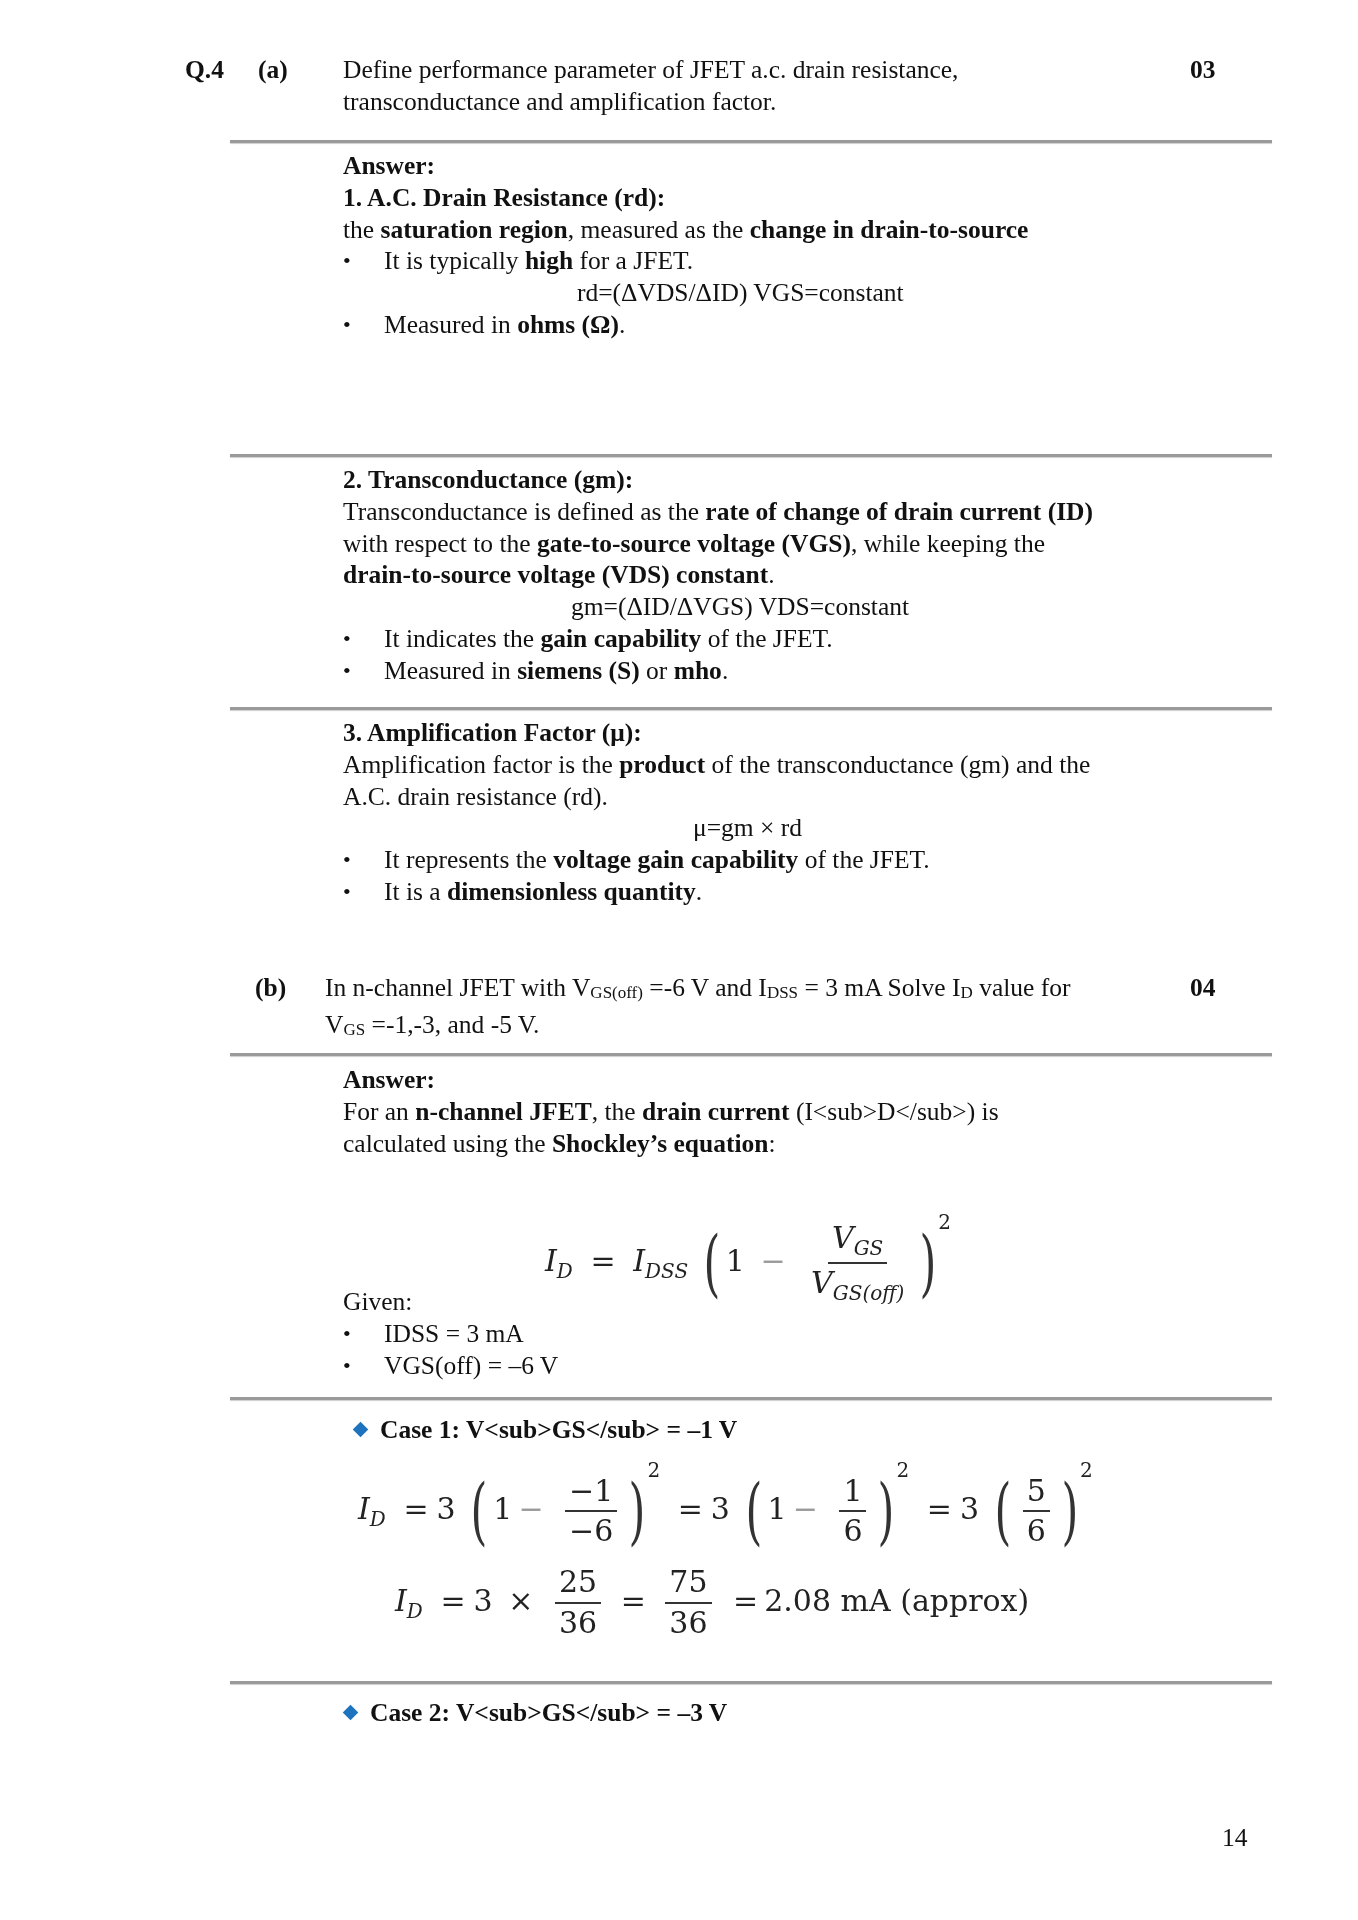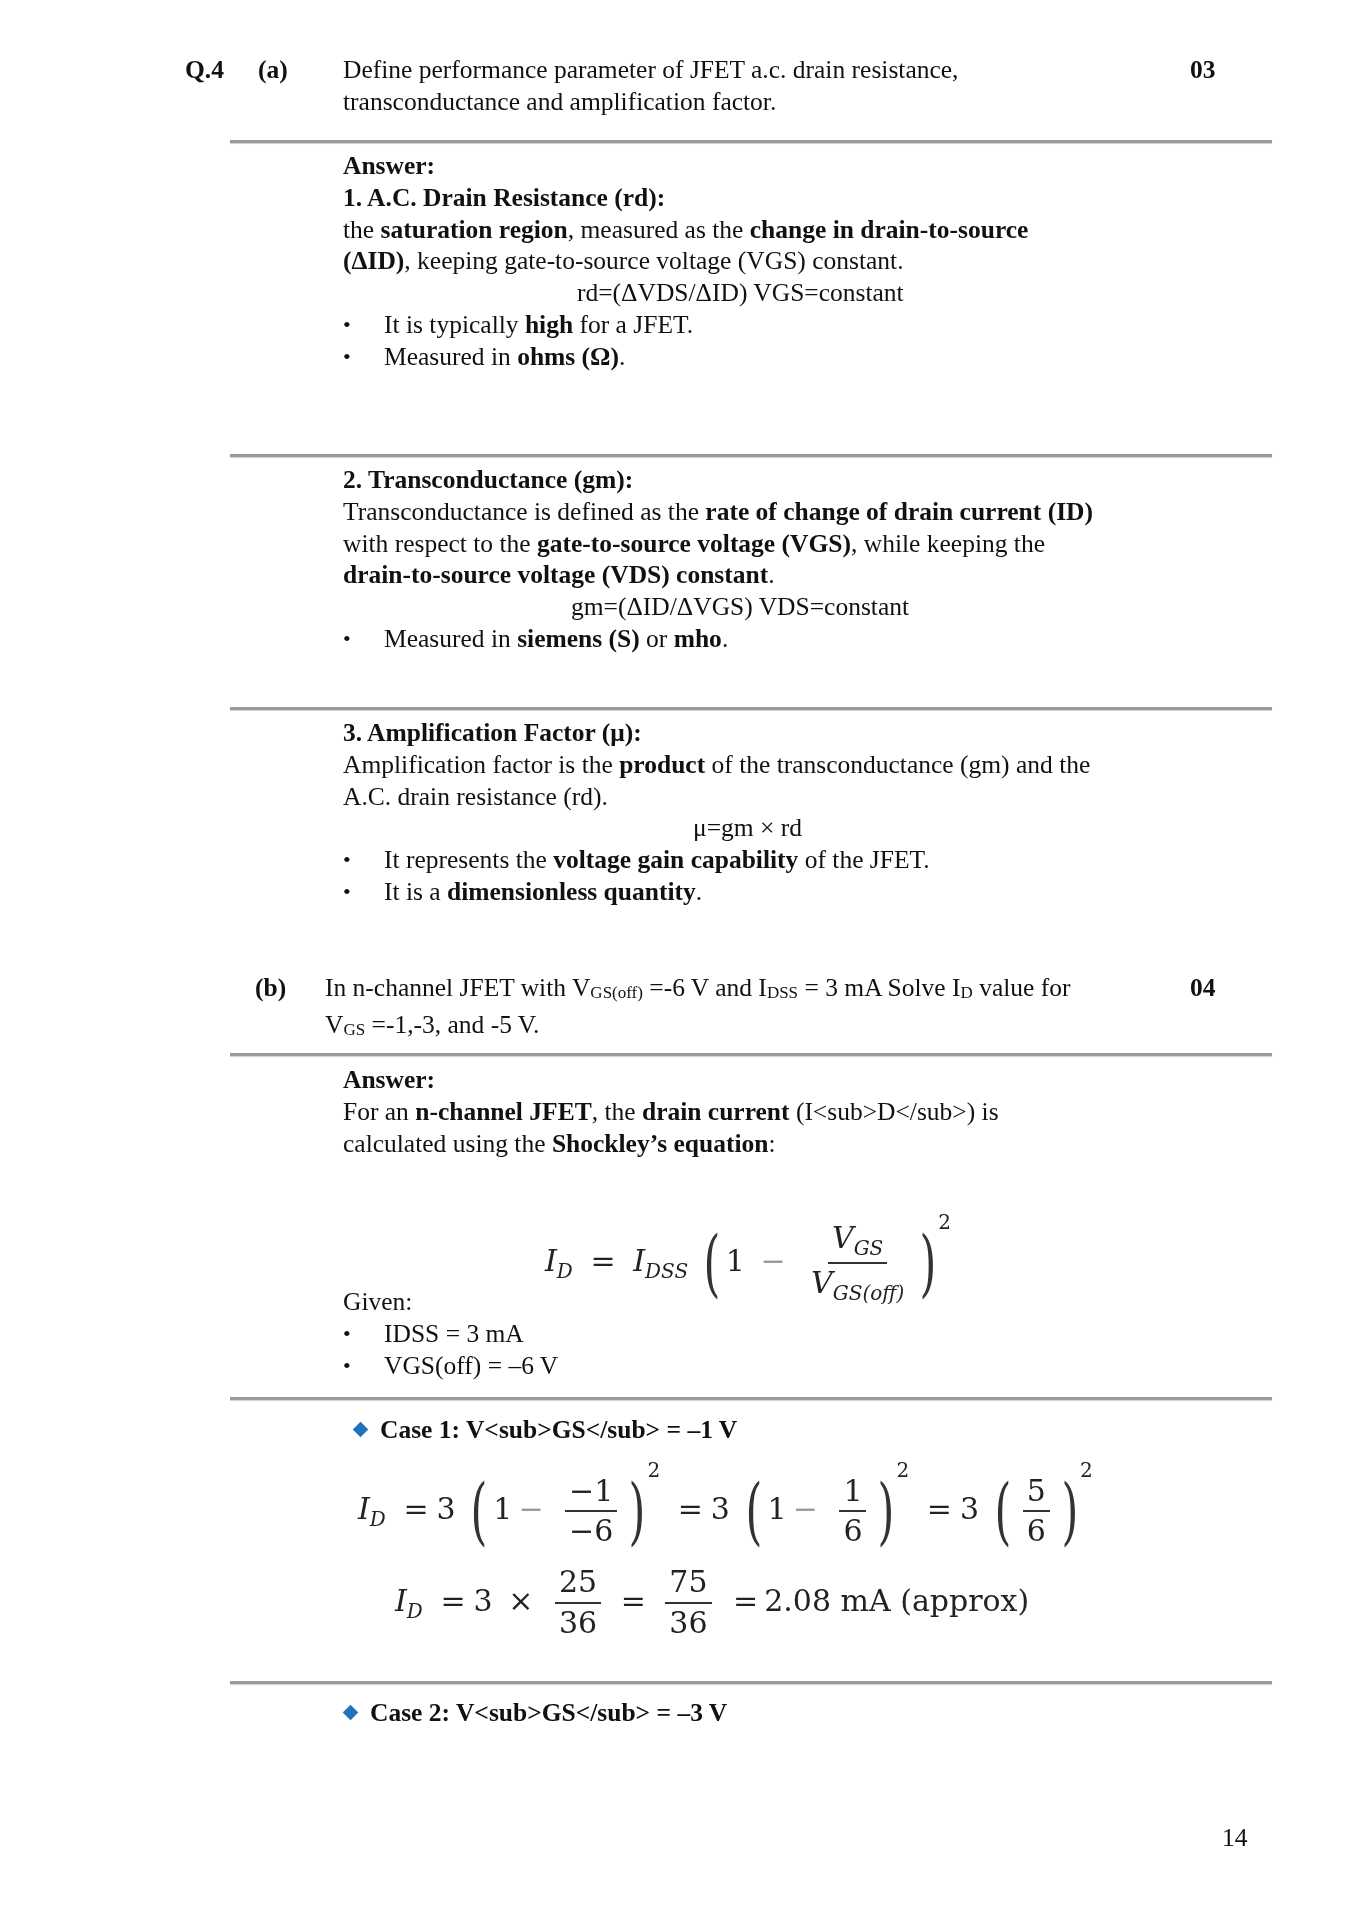--- a/index.html
+++ b/index.html
@@ -33,34 +33,34 @@
   <div>transconductance and amplification factor.</div>
 </div>
 <div class="abs lbl line" style="left:1190px; top:54px;">03</div>
 
 <div class="rule" style="top:140px;"></div>
 
 <div class="abs" style="left:343px; top:150px; width:900px;">
   <div class="line"><b>Answer:</b></div>
   <div class="line"><b>1. A.C. Drain Resistance (rd):</b></div>
   <div class="line"><span>the </span><b>saturation region</b><span>, measured as the </span><b>change in drain-to-source</b></div>
-  <div class="line"><b>(ΔID)</b><span>, keeping gate-to-source voltage (VGS) constant.</span></div>
+  <div class="line bullet"><span>It is typically </span><b>high</b><span> for a JFET.</span></div>
   <div class="line" style="padding-left:234px;">rd=(ΔVDS/ΔID) VGS=constant</div>
-  <div class="line bullet"><span>It is typically </span><b>high</b><span> for a JFET.</span></div>
   <div class="line bullet"><span>Measured in </span><b>ohms (Ω)</b><span>.</span></div>
 </div>
 
 <div class="rule" style="top:454px;"></div>
 
 <div class="abs" style="left:343px; top:464px; width:900px;">
   <div class="line"><b>2. Transconductance (gm):</b></div>
   <div class="line"><span>Transconductance is defined as the </span><b>rate of change of drain current (ID)</b></div>
   <div class="line"><span>with respect to the </span><b>gate-to-source voltage (VGS)</b><span>, while keeping the</span></div>
   <div class="line"><b>drain-to-source voltage (VDS) constant</b><span>.</span></div>
   <div class="line" style="padding-left:228px;">gm=(ΔID/ΔVGS) VDS=constant</div>
+  <div class="line bullet"><span>It indicates the </span><b>gain capability</b><span> of the JFET.</span></div>
   <div class="line bullet"><span>Measured in </span><b>siemens (S)</b><span> or </span><b>mho</b><span>.</span></div>
 </div>
 
 <div class="rule" style="top:707px;"></div>
 
 <div class="abs" style="left:343px; top:717px; width:900px;">
   <div class="line"><b>3. Amplification Factor (μ):</b></div>
   <div class="line"><span>Amplification factor is the </span><b>product</b><span> of the transconductance (gm) and the</span></div>
   <div class="line">A.C. drain resistance (rd).</div>
   <div class="line" style="padding-left:350px;">μ=gm × rd</div>

